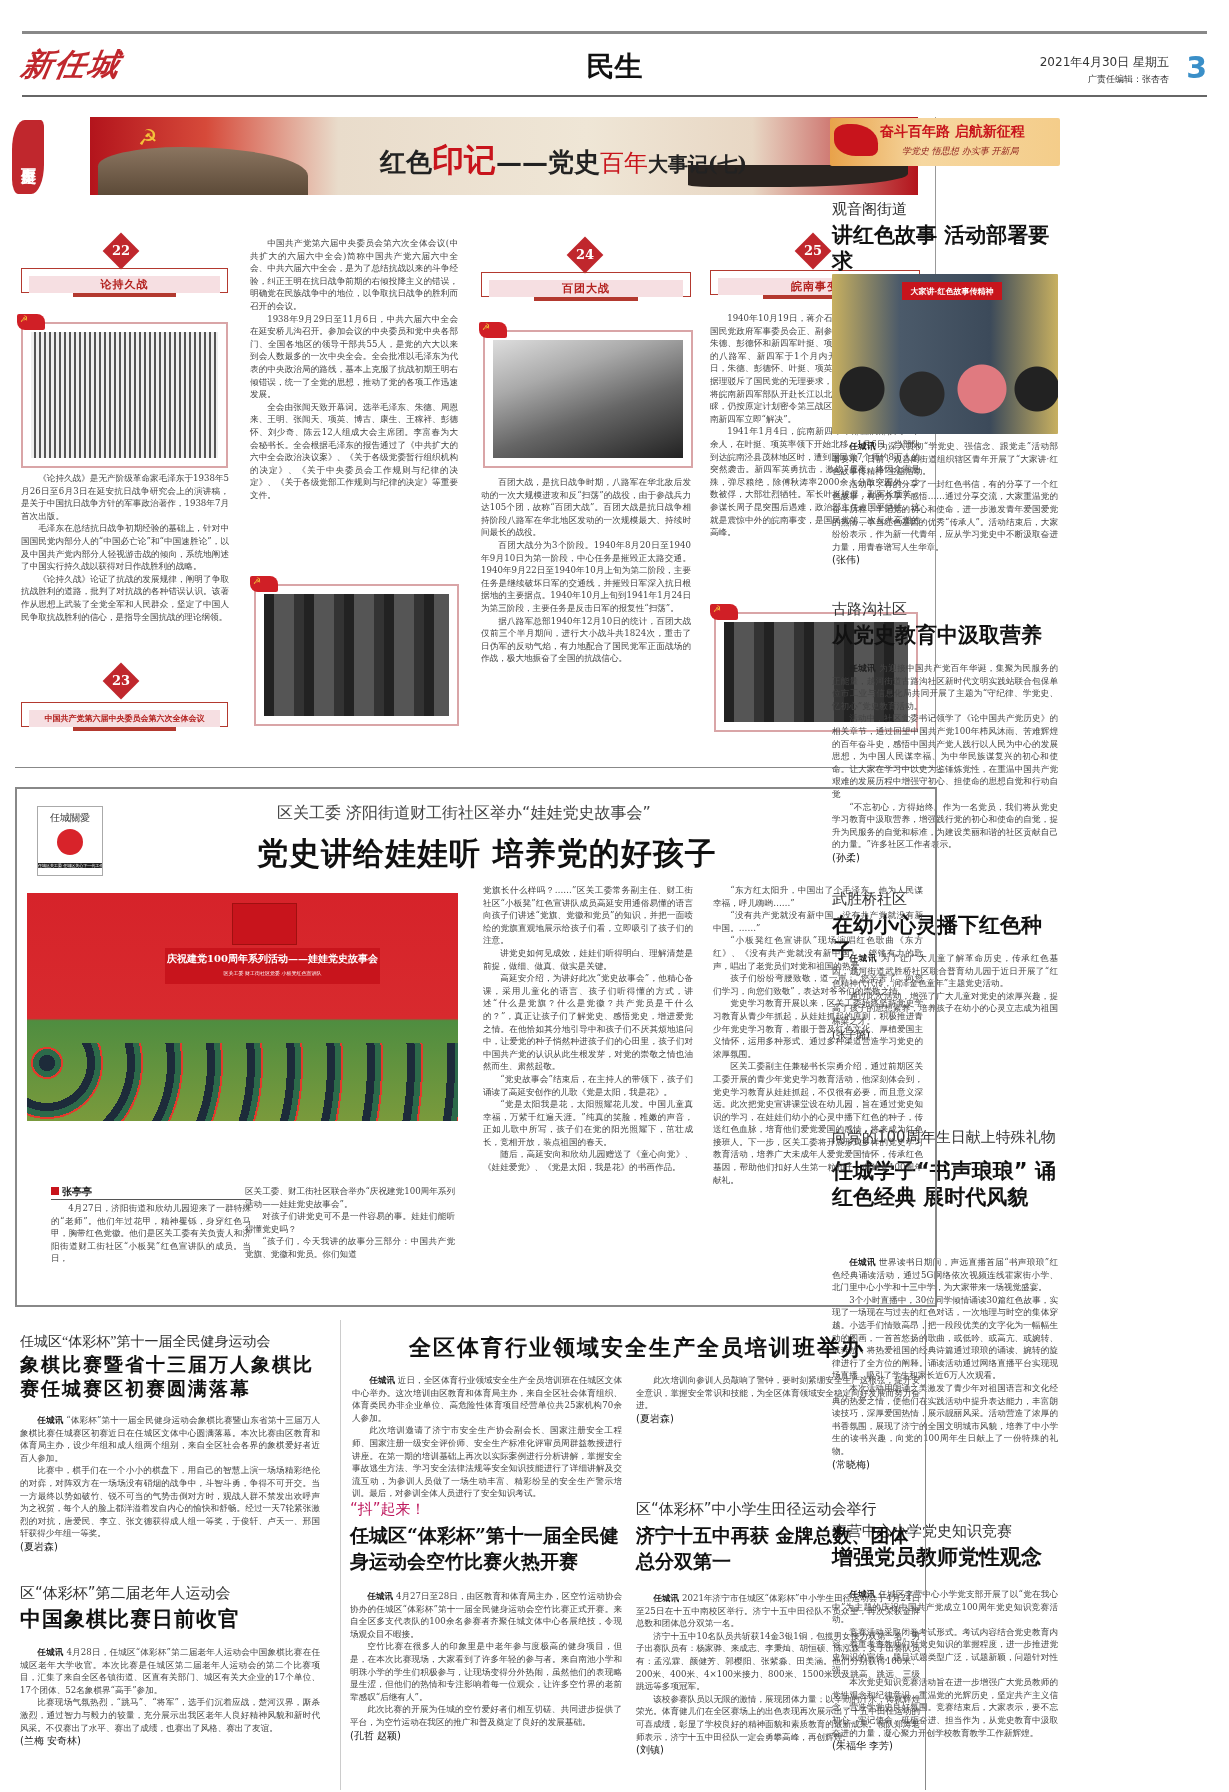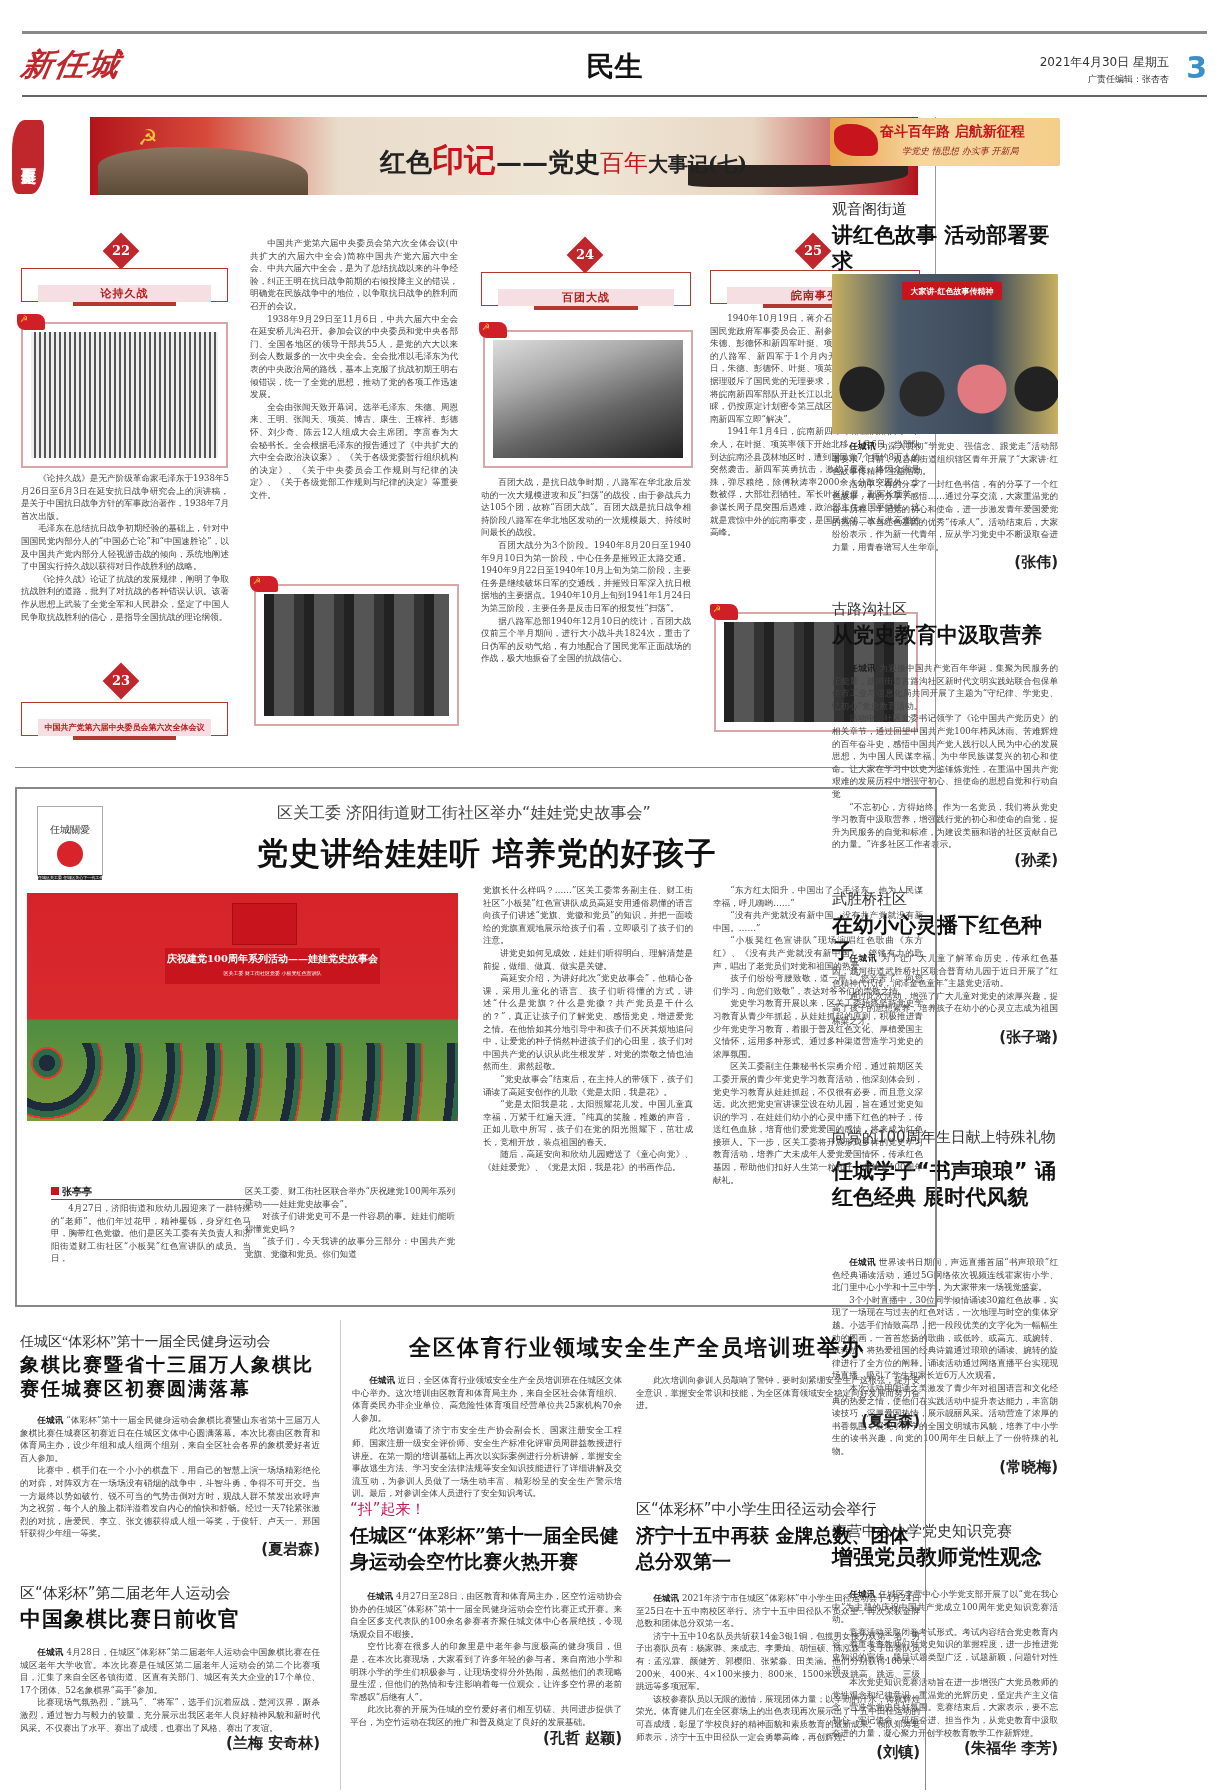--- a/index.html
+++ b/index.html
@@ -1,41 +1,41 @@
 <!DOCTYPE html>
 <html><head>
 <meta charset="utf-8">
 <style>
 *{box-sizing:border-box;margin:0;padding:0}
 html,body{width:1229px;height:1792px;background:#fff;overflow:hidden}
 body{font-family:"DejaVu Serif",serif;color:#333;position:relative}
 .abs{position:absolute}
 p{font-size:8.6px;line-height:12.6px;text-indent:2em;text-align:justify;color:#444}
 .bold-lead{font-weight:bold;color:#222;font-family:"DejaVu Sans",sans-serif}
-.byline{text-align:right;font-weight:bold;font-family:"DejaVu Sans",sans-serif;font-size:15px;color:#222}
+.byline{font-weight:normal;font-family:"DejaVu Sans",sans-serif;font-size:10px;color:#222}
 .hr{position:absolute;background:#777}
 
 #masthead-logo{left:22px;top:44px;font-size:31px;color:#c0272d;font-style:italic;font-family:"DejaVu Serif",serif;font-weight:bold;letter-spacing:2px;transform:skewX(-10deg)}
 #section-title{left:0;width:1229px;top:48px;text-align:center;font-size:28px;font-weight:bold;font-family:"DejaVu Sans",sans-serif;color:#111}
 #date{right:60px;top:54px;font-size:12px;font-family:"DejaVu Sans",sans-serif;color:#333}
 #editor{right:60px;top:73px;font-size:9px;font-family:"DejaVu Sans",sans-serif;color:#333}
 #page-num{right:22px;top:50px;font-size:30px;font-weight:bold;color:#3a8fc8;font-family:"DejaVu Sans",sans-serif}
 
 #history-badge{left:12px;top:120px;width:32px;height:74px;background:#c0272d;border-radius:40% 10% 40% 20%;color:#fff;font-size:15px;font-weight:bold;writing-mode:vertical-rl;display:flex;align-items:center;justify-content:center;padding:2px}
 #banner{left:90px;top:117px;width:828px;height:78px;background:linear-gradient(90deg,#b3141c 0%,#d64a3a 14%,#e9dccb 30%,#efe6d6 60%,#e8d7c4 80%,#b3141c 100%);overflow:hidden}
 #banner .figs{position:absolute;left:8px;top:30px;width:210px;height:48px;background:linear-gradient(180deg,#8b7560,#5c4a38);border-radius:40% 60% 0 0}
 #banner .ship{position:absolute;right:10px;top:48px;width:220px;height:22px;background:#2b2420;border-radius:0 0 60% 10%}
 #banner .hammer{position:absolute;left:48px;top:8px;font-size:22px;color:#f3c23a}
 #banner .stars{position:absolute;right:22px;top:6px;font-size:11px;color:#f3c23a}
 #banner-title{position:absolute;left:290px;top:22px;font-size:26px;font-weight:bold;color:#222;white-space:nowrap}
 #banner-title .red{color:#c8141c;font-size:32px}
 
 .num-badge{width:26px;height:26px;background:#c0272d;transform:rotate(45deg);position:absolute}
 .num-badge span{display:block;transform:rotate(-45deg);color:#fff;font-size:13px;text-align:center;line-height:26px;font-weight:bold}
-.ev-title{position:absolute;border:1px solid #b3392f;height:25px;padding:16px}
+.ev-title{position:absolute;border:1px solid #b3392f;height:25px;padding:7px}
 .ev-title div{background:#f6dfe2;height:17px;text-align:center;font-size:11px;font-weight:bold;color:#b3211e;line-height:17px;letter-spacing:1px}
 .ev-title:after{content:"";position:absolute;left:25%;right:25%;bottom:-5px;height:4px;background:#b3392f}
 .photo-frame{position:absolute;border:2px solid #d9a5a7;background:#fff;padding:8px}
 .flag{position:absolute;left:-6px;top:-10px;width:28px;height:16px;background:#d01f26;border-radius:2px 8px 2px 8px}
 .flag:after{content:"☭";position:absolute;left:3px;top:0;font-size:9px;color:#f3c23a}
 .photo{width:100%;height:100%;background:#888}
 .bw1{background:linear-gradient(160deg,#ddd 0%,#aaa 30%,#666 60%,#222 100%)}
 .bw2{background:repeating-linear-gradient(90deg,#222 0 10px,#555 10px 30px,#333 30px 40px),#333}
 .doc-photo{background:repeating-linear-gradient(90deg,#eee 0 3px,#555 3px 5px)}
 
@@ -43,21 +43,21 @@
 #right-banner .flag2{position:absolute;left:4px;top:6px;width:44px;height:32px;background:#c8141c;border-radius:30% 60% 20% 50%}
 #right-banner .t1{position:absolute;left:50px;top:5px;font-size:14px;font-weight:bold;color:#c8141c;font-family:"DejaVu Sans",sans-serif;white-space:nowrap}
 #right-banner .t2{position:absolute;left:72px;top:27px;font-size:9px;color:#8b1a1a;font-style:italic;white-space:nowrap}
 .kicker{font-family:"DejaVu Sans",sans-serif;color:#333;font-size:15px}
 .headline{font-family:"DejaVu Sans",sans-serif;font-weight:bold;color:#111;font-size:21px;line-height:26px}
 .rc{left:832px;width:226px}
 .color-photo{border-radius:1px}
 
 #kids-box{left:15px;top:787px;width:922px;height:520px;border:2px solid #888}
 #kids-logo{position:absolute;left:20px;top:17px;width:66px;height:70px;border:1px solid #aaa;background:#fff;text-align:center}
-#kids-logo .n{font-size:10px;margin-top:16px;font-family:"DejaVu Serif",serif}
+#kids-logo .n{font-size:10px;margin-top:4px;font-family:"DejaVu Serif",serif}
 #kids-logo .heart{width:26px;height:26px;border-radius:50%;background:#d8232a;margin:4px auto 2px}
 #kids-logo .sub{font-size:4px;background:#222;color:#fff;margin-top:8px;white-space:nowrap;overflow:hidden}
 #kids-kicker{position:absolute;left:260px;top:14px;font-size:16px;color:#444;font-family:"DejaVu Sans",sans-serif}
 #kids-headline{position:absolute;left:240px;top:44px;font-size:31px;font-weight:bold;color:#111;font-family:"DejaVu Serif",serif;letter-spacing:1px}
 #kids-photo{position:absolute;left:10px;top:104px;width:431px;height:228px;background:linear-gradient(180deg,#d6232a 0%,#d82a2e 55%,#4f8d40 56%,#7a9a3c 100%);overflow:hidden}
 #kids-photo .banner{position:absolute;left:138px;top:55px;width:215px;height:36px;background:#c8141c;color:#fff;font-size:10px;font-weight:bold;text-align:center;line-height:14px;padding-top:4px}
 #kids-photo .banner small{display:block;font-size:5px;font-weight:normal}
 #kids-photo .pflag{position:absolute;left:205px;top:10px;width:65px;height:42px;background:#c8141c;border:1px solid #a01010}
 #kids-photo .crowd{position:absolute;left:0;right:0;top:150px;bottom:0;background:repeating-radial-gradient(circle at 20px 20px,#1d2b3a 0 8px,#2c6a4a 8px 14px,#e33a2c 14px 16px,transparent 16px 40px)}
 .col{position:absolute}

